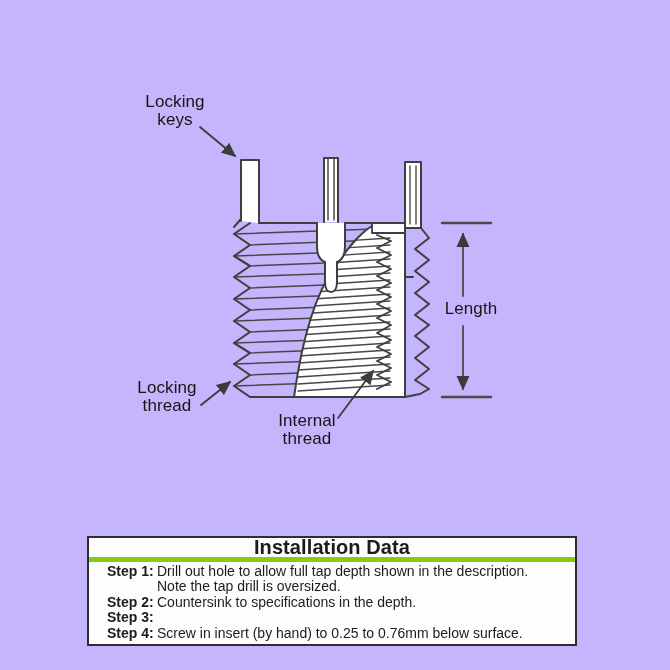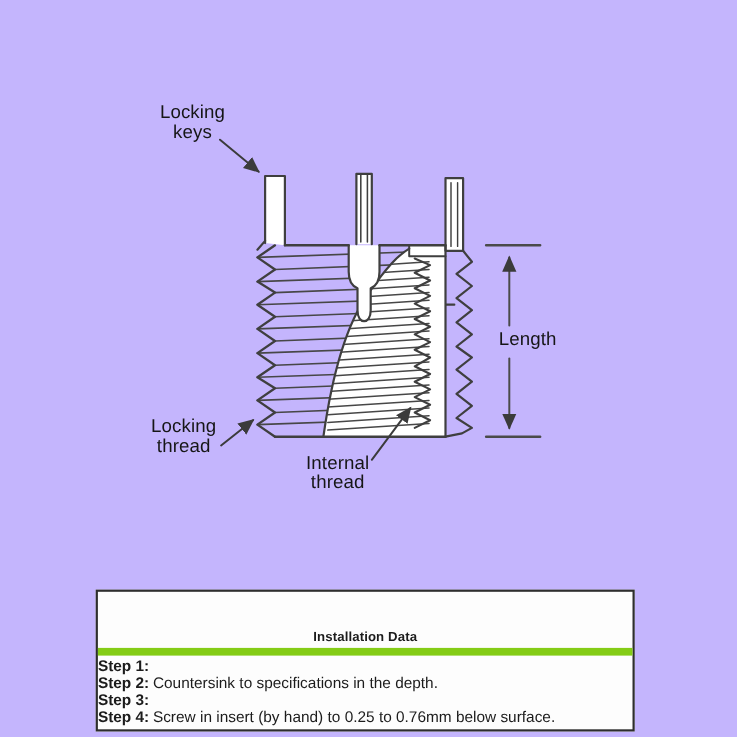--- a/index.html
+++ b/index.html
@@ -8,30 +8,30 @@
     font-family:"Liberation Sans", sans-serif;color:#1c1c1c;
   }
   #artwork{position:absolute;left:0;top:0;}
   .callout{
     position:absolute;font-size:17px;line-height:1.06;color:#161616;
     white-space:pre-line;text-align:center;letter-spacing:0.1px;
   }
   #label-locking-keys{left:136px;top:93px;width:78px;}
   #label-external-thread{left:128px;top:379px;width:78px;}
   #label-internal-thread{left:268px;top:412px;width:78px;}
-  #label-length{left:436px;top:300px;width:70px;text-align:right;}
+  #label-length{left:436px;top:300px;width:70px;text-align:center;}
   #install-table{
     position:absolute;left:87px;top:536px;width:490px;box-sizing:border-box;
     border:2px solid #2e2e2e;background:#fdfdfd;font-size:14px;color:#1c1c1c;
   }
   #install-table .t-title{
-    text-align:center;font-weight:bold;font-size:12px;line-height:16px;
-    padding:1px 0 2px 0;border-bottom:7px solid #84cc16;letter-spacing:0.1px;margin-top:32px;
+    text-align:center;font-weight:bold;font-size:20px;line-height:16px;
+    padding:1px 0 2px 0;border-bottom:5px solid #84cc16;letter-spacing:0.1px;
   }
-  #install-table .t-body{padding:2px 3px 3px 0;}
+  #install-table .t-body{padding:2px 3px 3px 18px;}
   .step-row{display:flex;align-items:flex-start;line-height:15.4px;}
   .step-label{font-weight:bold;width:50px;flex:0 0 50px;white-space:nowrap;}
   .step-text{flex:1;white-space:pre-line;}
 </style>
 </head>
 <body>
 
 <div id="stage">
 
   <svg id="artwork" width="670" height="520" viewBox="0 0 670 520" fill="none" stroke-linecap="round" stroke-linejoin="round">
@@ -115,20 +115,22 @@
   <div class="callout" id="label-external-thread">Locking
 thread</div>
   <div class="callout" id="label-internal-thread">Internal
 thread</div>
 
   <div id="install-table">
     <div class="t-title">Installation Data</div>
     <div class="t-body">
       <div class="step-row">
         <span class="step-label">Step 1:</span>
+        <span class="step-text">Drill out hole to allow full tap depth shown in the description.
+Note the tap drill is oversized.</span>
       </div>
       <div class="step-row">
         <span class="step-label">Step 2:</span>
         <span class="step-text">Countersink to specifications in the depth.</span>
       </div>
       <div class="step-row">
         <span class="step-label">Step 3:</span>
       </div>
       <div class="step-row">
         <span class="step-label">Step 4:</span>

